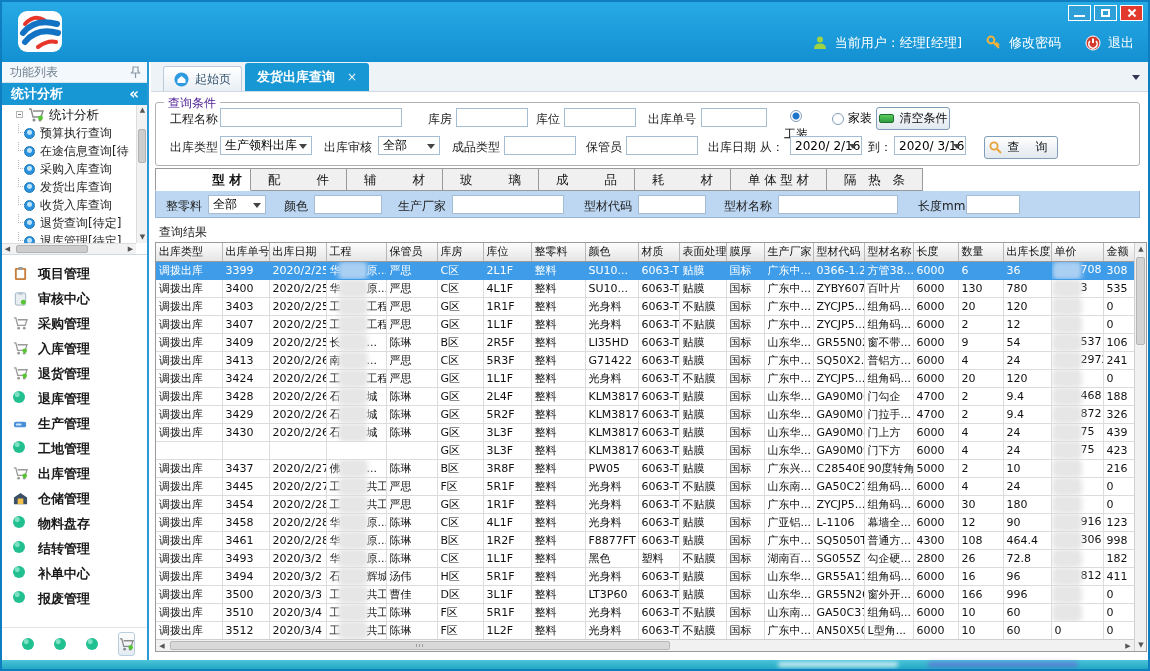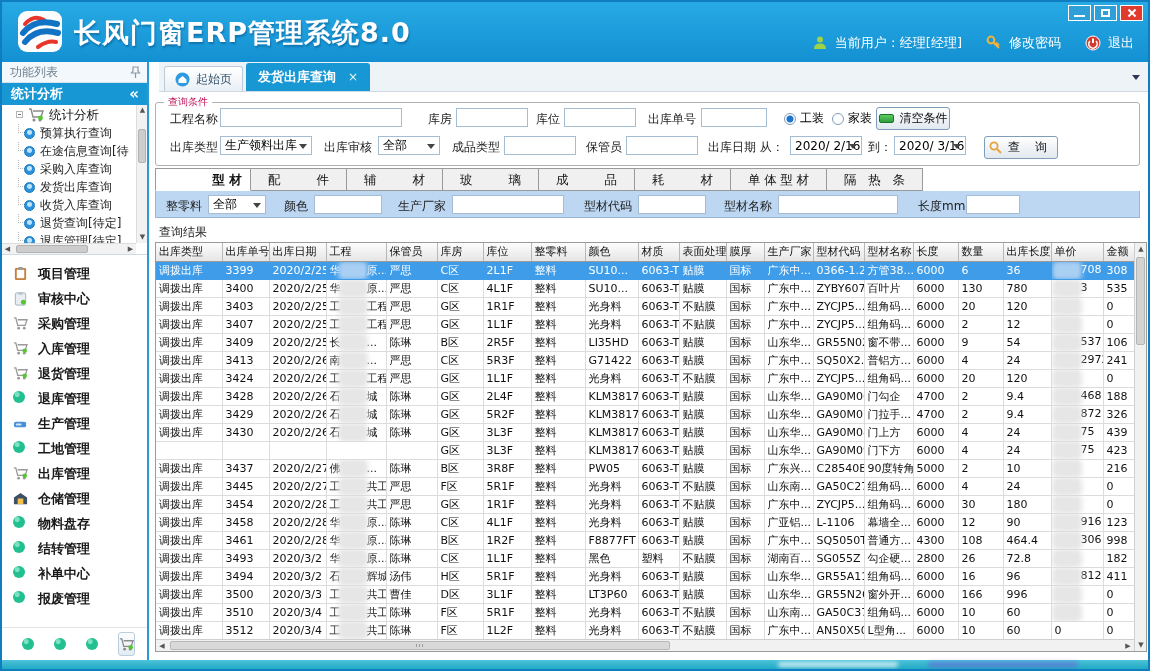--- a/index.html
+++ b/index.html
@@ -43,27 +43,27 @@
   .menu{flex:1;overflow:hidden;padding-top:6px;}
   .menu-item{height:25px;display:flex;align-items:center;gap:9px;padding-left:11px;font-size:13px;font-weight:bold;color:#191919;cursor:pointer;white-space:nowrap;}
   .gdot{width:12px;height:12px;border-radius:50%;background:radial-gradient(circle at 35% 30%,#7de2c3 0 2px,#22c090 3px);display:inline-block;flex:none;}
   .icon16{width:16px;height:16px;display:inline-flex;flex:none;}
   .side-footer{height:33px;flex:none;display:flex;align-items:center;gap:20px;padding-left:20px;border-top:1px solid #e4e4e4;}
   .footer-btn{width:28px;height:24px;border:1px solid #b9cede;border-radius:3px;background:linear-gradient(#fdfdfd,#e2ecf4);display:inline-flex;align-items:center;justify-content:center;cursor:pointer;}
   .more{font-size:13px;color:#333;line-height:9px;text-align:center;cursor:pointer;}
   .more .dn{width:0;height:0;border:3px solid transparent;border-top:4px solid #444;margin:3px auto 0;}
   
   .main{position:absolute;left:149px;top:0;right:0;height:100%;background:#fff;}
-  .tabbar{position:absolute;top:0;left:8px;right:0;height:30px;background:#eef3f8;border-bottom:1px solid #cdd9e4;display:flex;align-items:flex-end;padding-left:5px;}
+  .tabbar{position:absolute;top:0;left:0;right:0;height:30px;background:#eef3f8;border-bottom:1px solid #cdd9e4;display:flex;align-items:flex-end;padding-left:12px;}
   .tab-home{height:25px;padding:0 10px;background:linear-gradient(#ffffff,#e9eff5);border:1px solid #bccbd9;border-bottom:none;border-radius:3px 3px 0 0;display:flex;align-items:center;gap:6px;font-size:12px;color:#33536d;cursor:pointer;}
   .tab-active{height:28px;margin-left:3px;padding:0 12px;background:#1797d4;color:#fff;font-weight:bold;font-size:13px;border-radius:3px 3px 0 0;display:flex;align-items:center;gap:12px;cursor:pointer;}
   .tab-close{font-weight:normal;font-size:12px;opacity:.9;cursor:pointer;}
   .tab-caret{position:absolute;right:8px;top:13px;width:0;height:0;border:4px solid transparent;border-top:5px solid #335;cursor:pointer;}
   .groupbox{position:absolute;top:40px;left:4px;right:8px;height:64px;border:1px solid #b3b3b3;border-radius:3px;}
-  .legend{position:absolute;top:-8px;left:8px;background:#fff;padding:0 4px;font-size:10px;color:#be185d;}
+  .legend{position:absolute;top:-8px;left:8px;background:#fff;padding:0 4px;font-size:12px;color:#4c1d95;}
   .q{position:absolute;font-size:12px;color:#1c1c1c;white-space:nowrap;}
   .tin{position:absolute;height:19px;border:1px solid #a5bdd3;background:#fff;font-size:12px;padding:0 3px;font-family:inherit;}
   .dd{position:absolute;height:19px;border:1px solid #a5bdd3;background:#fff;font-size:12px;display:flex;align-items:center;padding:0 14px 0 4px;white-space:nowrap;overflow:hidden;cursor:pointer;}
   .dd::after{content:"";position:absolute;right:4px;top:7px;width:0;height:0;border:4px solid transparent;border-top:5px solid #444;}
   .radio{position:absolute;display:flex;align-items:center;gap:4px;font-size:12px;cursor:pointer;}
   .rdot{width:12px;height:12px;border-radius:50%;border:1px solid #7f9db9;background:#fff;position:relative;flex:none;}
   .rdot.on{background:radial-gradient(circle,#1d74c9 0 3px,#fff 4px);}
   .btn{position:absolute;width:74px;height:23px;border:1px solid #7f9db9;border-radius:3px;background:linear-gradient(#ffffff,#e1e8ef);display:flex;align-items:center;justify-content:center;gap:6px;font-size:12px;color:#111;cursor:pointer;}
   .eraser{width:15px;height:9px;background:linear-gradient(#5ecb5e,#2e9e3e);border:1px solid #1d6f2c;border-radius:2px;}
   .subtabs{position:absolute;top:106px;left:4px;right:8px;height:23px;display:flex;}
@@ -100,21 +100,20 @@
   <div class="titlebar">
     <div class="logo">
       <svg viewBox="0 0 48 45" width="48" height="45">
         <rect x="2" y="2" width="44" height="41" rx="9" fill="#fdfdfd"></rect>
         <path d="M9 15 Q18 5 28 11" stroke="#e8352a" stroke-width="4" fill="none" stroke-linecap="round"></path>
         <path d="M7 24 Q19 9 41 15" stroke="#1273c4" stroke-width="6" fill="none" stroke-linecap="round"></path>
         <path d="M9 33 Q21 18 42 24" stroke="#1273c4" stroke-width="6" fill="none" stroke-linecap="round"></path>
         <path d="M22 38 Q32 31 40 33" stroke="#e8352a" stroke-width="4" fill="none" stroke-linecap="round"></path>
       </svg>
     </div>
-    <div class="app-title">长风门窗ERP管理系统8.0</div>
     <div class="win-controls">
       <div class="win-btn min"></div>
       <div class="win-btn max"></div>
       <div class="win-btn close"></div>
     </div>
     <div class="user-area">
       <span class="icon16">
         <svg viewBox="0 0 16 16">
             <circle cx="8" cy="4.5" r="3" fill="#9fd344"></circle>
             <path d="M2 14 q0-5.5 6-5.5 q6 0 6 5.5 z" fill="#9fd344"></path>
@@ -348,21 +347,21 @@
         <span class="legend">查询条件</span>
 
         <span class="q" style="left:14px;top:8px;">工程名称</span>
         <input class="tin" style="left: 64px; top: 5px; width: 182px;">
         <span class="q" style="left:272px;top:8px;">库房</span>
         <input class="tin" style="left: 300px; top: 5px; width: 72px;">
         <span class="q" style="left:380px;top:8px;">库位</span>
         <input class="tin" style="left: 408px; top: 5px; width: 72px;">
         <span class="q" style="left:492px;top:8px;">出库单号</span>
         <input class="tin" style="left: 545px; top: 5px; width: 66px;">
-        <span class="radio" style="left:628px;top:7px;">
+        <span class="radio" style="left:628px;top:7px;flex-direction:column;">
           <span class="rdot on"></span>
           <span>工装</span>
         </span>
         <span class="radio" style="left:676px;top:7px;">
           <span class="rdot"></span>
           <span>家装</span>
         </span>
         <div class="btn" style="left:720px;top:4px;">
           <span class="eraser"></span>
           <span>清空条件</span>
@@ -389,21 +388,21 @@
         <span class="q" style="left:712px;top:36px;"><span>到：</span></span>
         <div class="dd" style="left:738px;top:33px;width:72px;">
             <span>2020/ 3/16</span>
           </div>
 
         <div class="btn" style="left:828px;top:33px;">
           <svg width="13" height="13" viewBox="0 0 13 13">
               <circle cx="5" cy="5" r="3.6" fill="none" stroke="#e8a33c" stroke-width="1.8"></circle>
               <path d="M8 8 L12 12" stroke="#e8a33c" stroke-width="2"></path>
             </svg>
-          <span style="letter-spacing:6px;font-family:Liberation Serif, serif;">查 询</span>
+          <span style="letter-spacing:6px;">查 询</span>
         </div>
       </div>
 
       <div class="subtabs" id="subtabStrip">
           <div class="subtab active"><span>型材</span></div>
           <div class="subtab"><span>配件</span></div>
           <div class="subtab"><span>辅材</span></div>
           <div class="subtab"><span>玻璃</span></div>
           <div class="subtab"><span>成品</span></div>
           <div class="subtab"><span>耗材</span></div>

